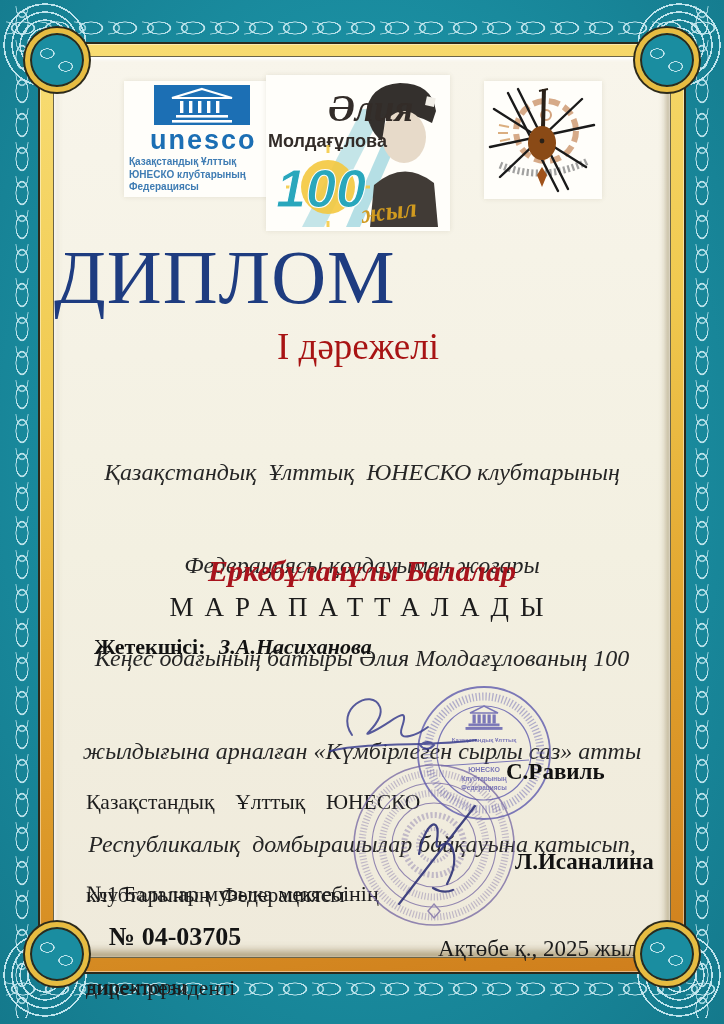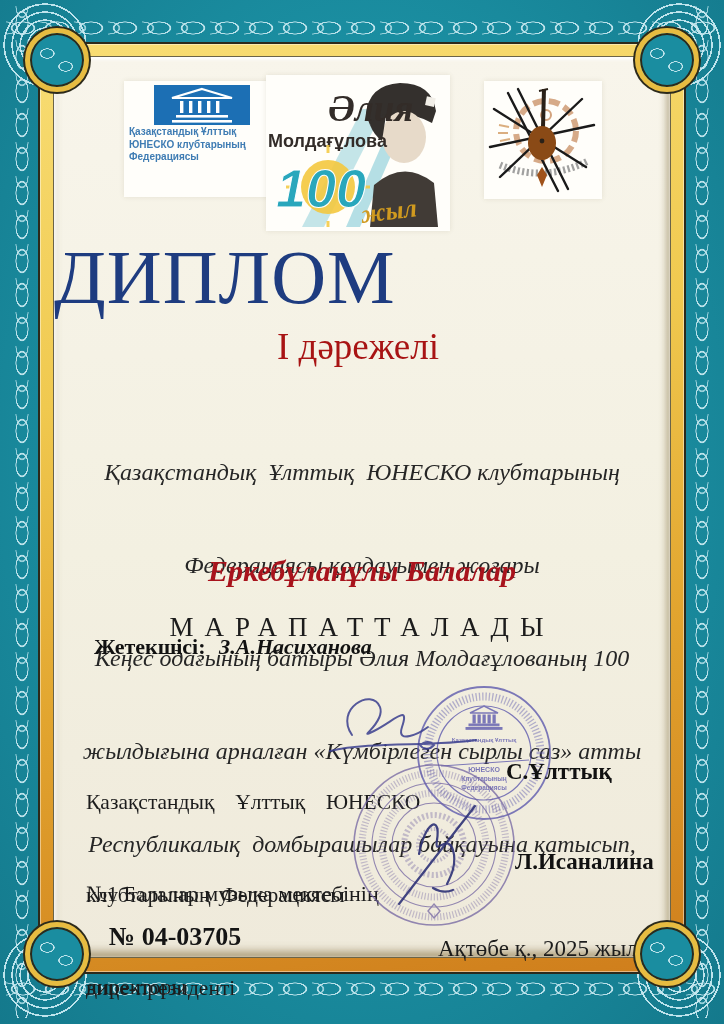--- a/index.html
+++ b/index.html
@@ -56,21 +56,21 @@
   .dombra-panel{left:430px;top:24px;width:118px;height:118px;}
   .title{left:0;right:0;top:180px;text-align:left;color:#1e3c80;
     font-size:76px;font-weight:normal;letter-spacing:1px;line-height:80px;}
   .degree{left:0;right:8px;top:270px;text-align:center;color:#a81414;
     font-size:37px;line-height:40px;}
   .body-lines{left:0;right:0;top:338px;text-align:center;color:#262626;
     font-size:24px;font-style:italic;line-height:31px;white-space:pre-wrap;}
   .recipient{left:0;right:0;top:497px;text-align:center;color:#a8131c;
     font-size:30px;font-weight:bold;font-style:italic;line-height:33px;}
   .award{left:0;right:0;top:534px;text-align:center;color:#1c1c1c;
-    font-size:27px;letter-spacing:11px;line-height:32px;margin-top:20px;}
+    font-size:27px;letter-spacing:11px;line-height:32px;}
   .supervisor{left:40px;top:577px;font-size:22px;color:#111;}
   .supervisor .lbl{font-weight:bold;}
   .supervisor .nm{font-weight:bold;font-style:italic;margin-left:8px;}
   .roleblock{color:#1c1c1c;white-space:pre-wrap;z-index:1;}
   .block1{left:32px;top:668px;font-size:21.5px;line-height:31px;word-spacing:5px;}
   .block2{left:32px;top:759px;font-size:22px;line-height:31px;}
   .signame{font-size:23px;font-weight:bold;color:#111;z-index:4;}
   .name1{left:452px;top:702px;} .name2{left:461px;top:792px;}
   .stamp{z-index:2;} .sig{z-index:3;}
   .footer-num{left:55px;top:865px;font-size:26px;font-weight:bold;color:#151515;}
@@ -105,20 +105,21 @@
           <polygon points="48,4 78,13 18,13" fill="none" stroke="#fff" stroke-width="2.2"></polygon>
           <rect x="26" y="16" width="3.4" height="12" fill="#fff"></rect>
           <rect x="35" y="16" width="3.4" height="12" fill="#fff"></rect>
           <rect x="44" y="16" width="3.4" height="12" fill="#fff"></rect>
           <rect x="53" y="16" width="3.4" height="12" fill="#fff"></rect>
           <rect x="62" y="16" width="3.4" height="12" fill="#fff"></rect>
           <rect x="22" y="30" width="52" height="2.6" fill="#fff"></rect>
           <rect x="18" y="35" width="60" height="2.6" fill="#fff"></rect>
         </svg>
       </div>
+      <span class="u-word">unesco</span>
       <div class="u-org">
         <div>Қазақстандық  Ұлттық</div>
         <div>ЮНЕСКО клубтарының</div>
         <div>Федерациясы</div>
       </div>
     </div>
 
     <div class="logo-panel aliya-panel">
       <svg width="184" height="156" viewBox="0 0 184 156">
         <polygon points="96,34 118,34 58,152 36,152" fill="#2aa7bc" opacity="0.28"></polygon>
@@ -224,21 +225,21 @@
     <div class="abs sig" style="left:270px;top:626px;">
       <svg width="160" height="95" viewBox="0 0 160 95">
         <g fill="none" stroke="#3a3f8f" stroke-width="2" stroke-linecap="round" opacity="0.85">
           <path d="M28,52 C10,26 48,4 56,24 C62,40 30,58 50,48 C70,38 86,20 78,44 C72,62 96,50 104,44"></path>
           <path d="M6,68 C48,58 108,64 152,57"></path>
           <path d="M96,62 q8,-6 14,0 q-8,8 -14,0"></path>
         </g>
       </svg>
     </div>
 
-    <div class="abs signame name1">С.Ұлттық</div>
+    <div class="abs signame name1">С.Равиль</div>
 
     <div class="abs roleblock block2">
       <div>№1 Балалар музыка мектебінің</div>
       <div>директоры</div>
     </div>
 
     <div class="abs stamp" style="left:293px;top:701px;">
       <svg width="174" height="174" viewBox="0 0 174 174" opacity="0.72">
         <g stroke="#6e5f9f" fill="none">
           <circle cx="87" cy="87" r="80" stroke-width="1.6"></circle>

